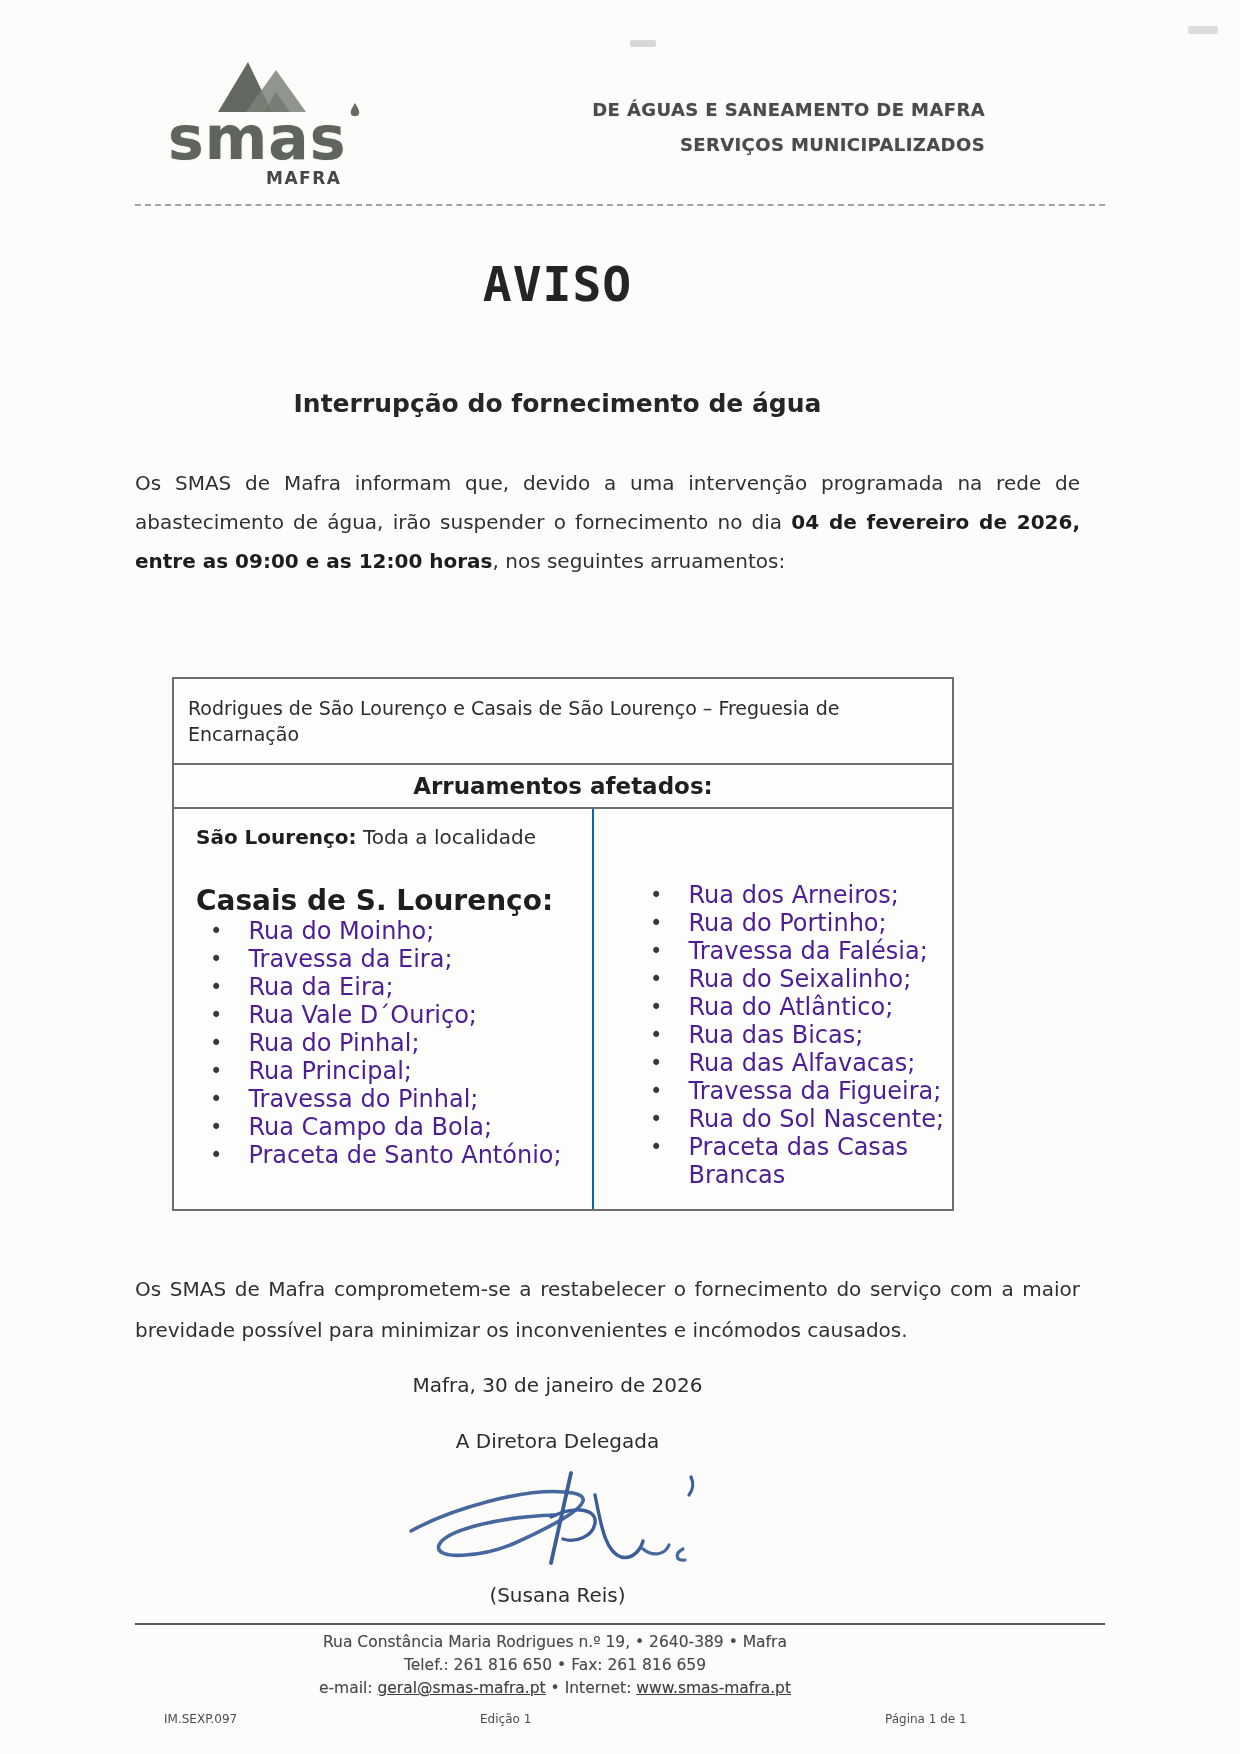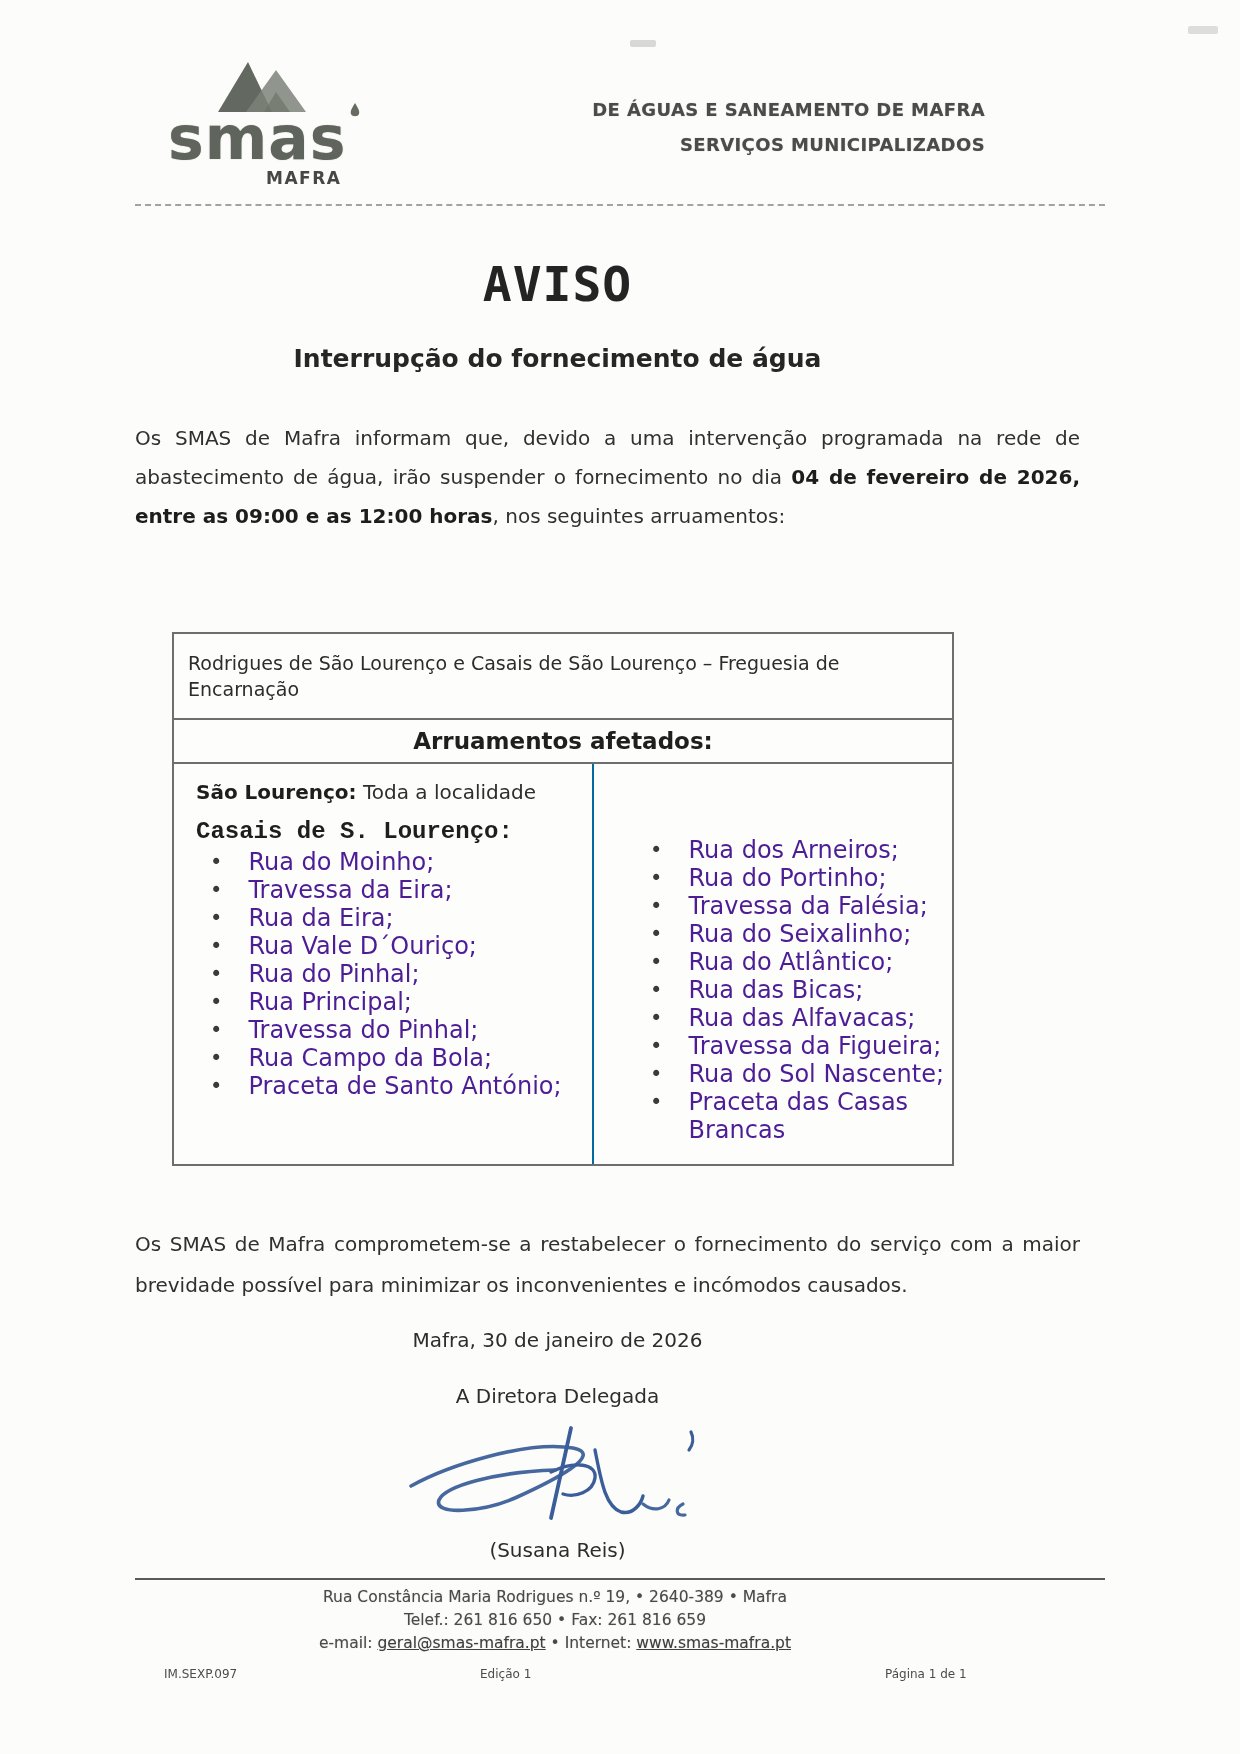--- a/index.html
+++ b/index.html
@@ -28,39 +28,39 @@
          line-height:35px; color:#4b4b4b; letter-spacing:.4px;
          text-shadow:0 0 1px rgba(75,75,75,.45); }
 
   .rule-top { margin:16px 135px 0 135px; border-top:2px dashed #a2a2a2; height:0; }
 
   .center-zone { margin-left:135px; width:845px; text-align:center; }
   .title {
     margin-top:50px; font-family:"DejaVu Sans Mono", monospace;
     font-size:48px; font-weight:bold; letter-spacing:1px; color:#242424;
   }
-  .subtitle { margin-top:32px; font-size:25px; font-weight:bold; color:#262626; }
+  .subtitle { margin-top:77px; font-size:25px; font-weight:bold; color:#262626; }
 
   .body-par {
     margin:46px 160px 0 135px; font-size:20px; line-height:39px;
     text-align:justify; color:#303030;
   }
   .body-par strong { color:#1d1d1d; }
 
   
   .stable { margin:96px 0 0 172px; width:782px; border:2px solid #6e6e6e; background:#fdfdfc; }
   .t-row1 { padding:16px 14px; font-size:19px; line-height:26px; color:#2c2c2c;
             border-bottom:2px solid #6e6e6e; }
   .t-row2 { padding:6px 4px; font-size:23px; line-height:30px; font-weight:bold;
             text-align:center; color:#1f1f1f; border-bottom:2px solid #6e6e6e; }
   .t-row3 { display:flex; }
   .cell-left { width:54%; border-right:2px solid #0369a1; padding:14px 8px 20px 22px; min-height:355px; }
   .cell-right { flex:1; padding:70px 6px 20px 0; }
   .cl-line1 { font-size:20px; line-height:28px; }
-  .cl-line2 { font-size:24px; line-height:28px; margin-top:12px;font-family:Liberation Mono, monospace; }
+  .cl-line2 { font-size:28px; line-height:28px; margin-top:36px; }
   .cl-line1 strong, .cl-line2 strong { color:#1e1e1e; }
   ul.streets { list-style:none; margin:2px 0 0 14px; }
   .cell-right ul.streets { margin-left:56px; }
   ul.streets li { display:flex; font-size:24px; line-height:28px; color:#4c1d95; }
   ul.streets li::before { content:"\2022"; font-size:21px; margin-right:26px; color:#3a3a3a; }
 
   .closing { margin-top:58px; line-height:41px; }
 
   .dateline { margin-top:22px; font-size:20px; color:#2d2d2d;text-align:center; }
   .sig-role { margin-top:32px; font-size:20px; color:#2d2d2d; }

